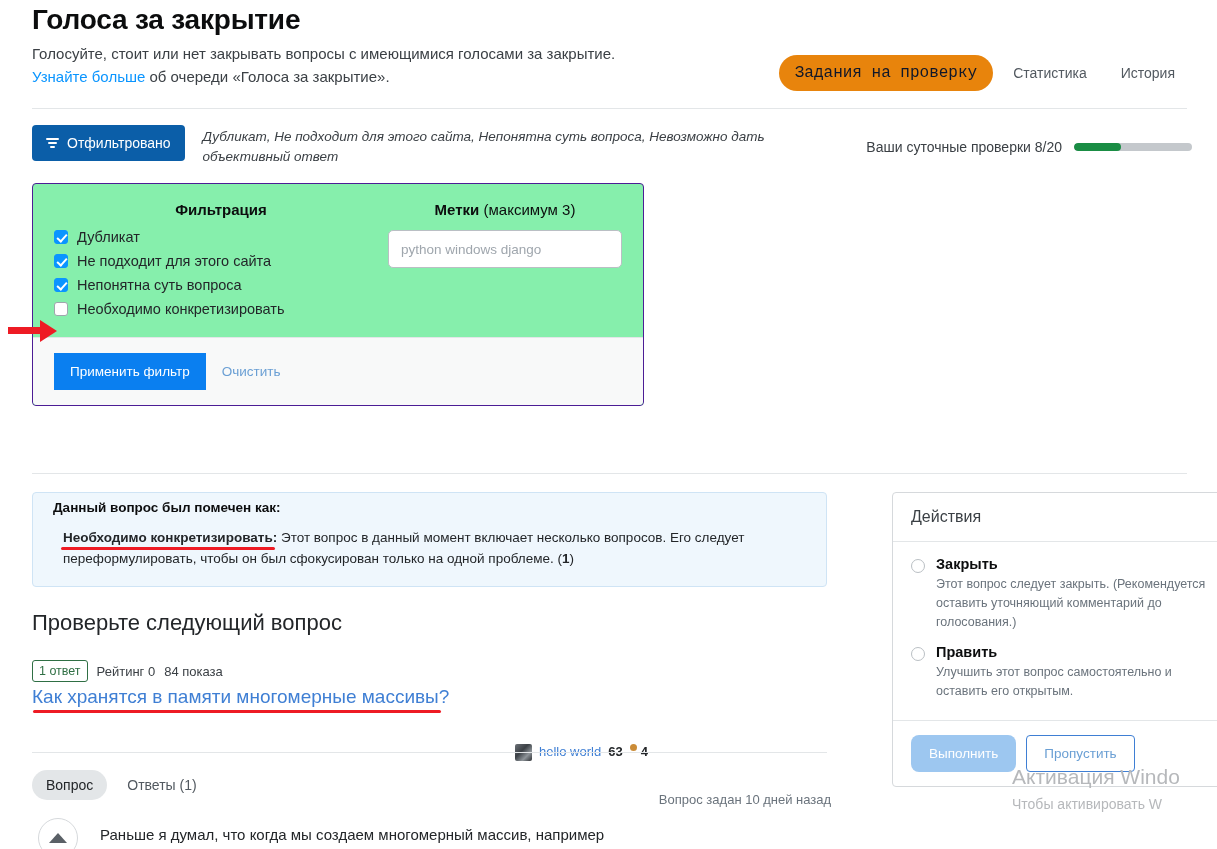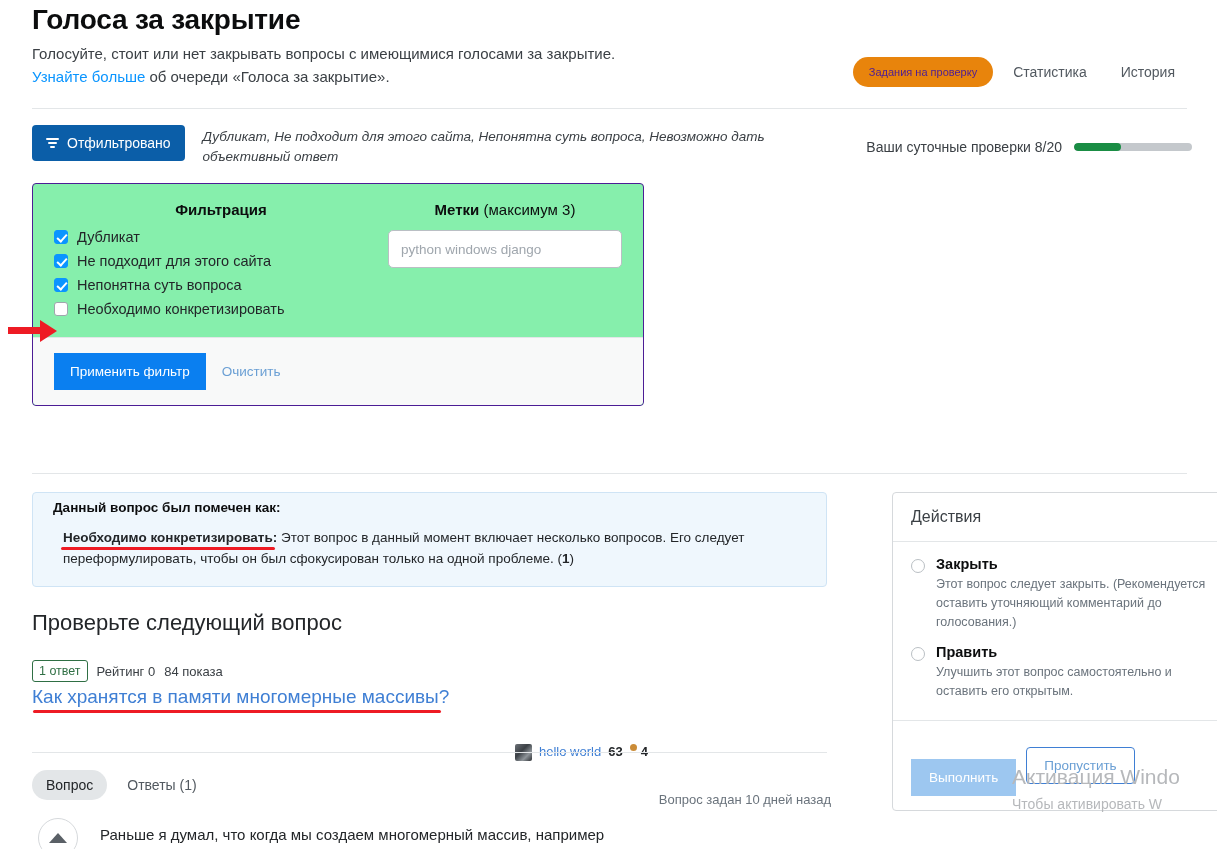--- a/index.html
+++ b/index.html
@@ -15,22 +15,22 @@
 
   
   .header { position: absolute; left: 32px; top: 4px; width: 1155px; }
   .page-title { font-size: 28px; font-weight: bold; letter-spacing: -0.2px; margin: 0; color: #0c0d0e; }
   .subtitle { font-size: 15px; color: #3b4045; margin-top: 9px; }
   .learn-line { font-size: 15px; color: #3b4045; margin-top: 6px; }
   .learn-link { color: #0a95ff; text-decoration: none; }
 
   .nav { position: absolute; right: 28px; top: 55px; display: flex; align-items: center; gap: 6px; }
   .nav-pill {
-    background: #e8840c; color: #4c1d95; font-size: 11px;
-    padding: 9px 16px; border-radius: 20px; white-space: nowrap;
+    background: #e8840c; color: #0f172a; font-size: 16px;
+    padding: 9px 16px; border-radius: 20px; white-space: nowrap; font-family: Liberation Mono, monospace;
   }
   .nav-item { color: #525960; font-size: 14px; padding: 9px 14px; white-space: nowrap; }
 
   .hr { position: absolute; left: 32px; width: 1155px; height: 1px; background: #e3e6e8; }
 
   
   .filter-row { position: absolute; left: 32px; top: 125px; width: 800px; display: flex; align-items: flex-start; gap: 18px; }
   .filter-btn {
     background: #0b5ea8; color: #fff; border-radius: 4px;
     padding: 10px 14px; font-size: 14px; display: flex; align-items: center; gap: 8px;
@@ -168,21 +168,21 @@
     background: #fff; flex: none; margin-top: 3px;
   }
   .act-title { font-size: 14.5px; font-weight: bold; color: #0c0d0e; }
   .act-desc { font-size: 12.5px; color: #6a737c; line-height: 1.5; margin-top: 3px; }
   .actions-foot {
     border-top: 1px solid #e3e6e8; padding: 14px 18px;
     display: flex; gap: 10px; align-items: center;
   }
   .btn-exec {
     background: #9dc7f0; color: #fff; font-size: 13.5px;
-    padding: 11px 18px; border-radius: 0; margin-top: 24px;
+    padding: 11px 18px; border-radius: 8px;
   }
   .btn-skip {
     background: #fff; color: #6a9fd4; font-size: 13.5px;
     padding: 10px 17px; border-radius: 4px; border: 1px solid #3f7fd4;
   }
 
   
   .watermark { position: absolute; left: 1012px; top: 765px; pointer-events: none; }
   .wm1 { font-size: 21px; color: #b6b8bb; white-space: nowrap; }
   .wm2 { font-size: 14px; color: #b6b8bb; white-space: nowrap; margin-top: 7px; }

